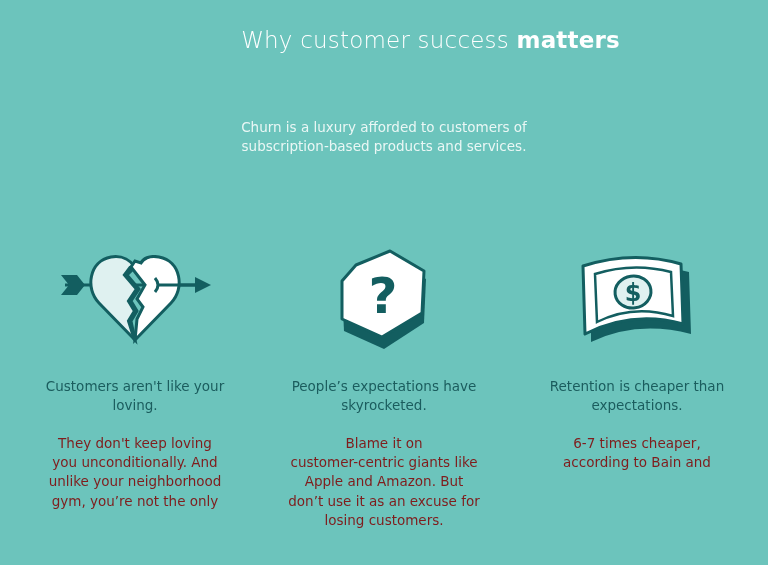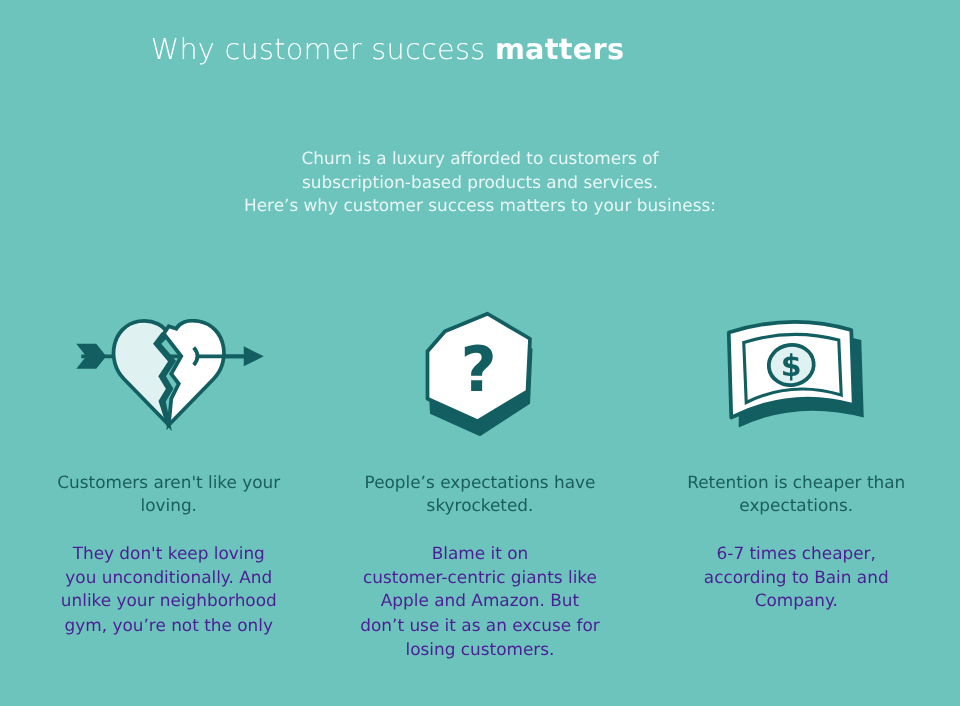--- a/index.html
+++ b/index.html
@@ -5,55 +5,54 @@
     html, body { margin: 0; padding: 0; }
     body {
       width: 768px; height: 565px; overflow: hidden;
       background: #6cc4bc;
       font-family: "DejaVu Sans", "Liberation Sans", sans-serif;
       color: #ffffff;
       position: relative;
     }
     .title {
       position: absolute; left: 0; top: 27px; width: 620px;
-      text-align: center; font-size: 23px; font-weight: 300;
+      text-align: right; font-size: 23px; font-weight: 300;
       letter-spacing: 0.2px; color: #ffffff;
     }
     .title b { font-weight: bold; }
     .intro {
       position: absolute; left: 0; top: 118px; width: 768px;
       text-align: center; font-size: 13.5px; line-height: 19px;
       color: #eaf7f5;
     }
     .intro div { white-space: nowrap; }
     .col {
       position: absolute; top: 240px; width: 250px; text-align: center;
     }
     .col .icon { height: 120px; display: flex; align-items: center; justify-content: center; }
     .col .heading {
       margin-top: 17px;
       font-size: 13.5px; line-height: 19px; color: #1b5d5e;
     }
     .col .body {
       margin-top: 19px;
-      font-size: 13.5px; line-height: 19.2px; color: #4c1d95;
+      font-size: 13.5px; line-height: 19.2px; color: #7f1d1d;
     }
     .col .line { white-space: nowrap; }
   </style>
 </head>
 <body>
 
 <div class="title">
   <span>Why customer success </span><b>matters</b>
 </div>
 
 <div class="intro">
   <div>Churn is a luxury afforded to customers of</div>
   <div>subscription-based products and services.</div>
-  <div>Here’s why customer success matters to your business:</div>
 </div>
 
 <div class="col" style="left:10px;">
   <div class="icon">
     <svg width="160" height="90" viewBox="0 0 160 90">
 
       <line x1="10" y1="30" x2="150" y2="30" stroke="#135e60" stroke-width="3"></line>
 
       <polygon points="6,20 22,20 30,30 22,40 6,40 14,30" fill="#135e60"></polygon>
 
@@ -119,15 +118,14 @@
       <text x="66" y="51" text-anchor="middle" font-family="'DejaVu Sans', sans-serif" font-weight="bold" font-size="24" fill="#135e60">$</text>
     </svg>
   </div>
   <div class="heading">
     <div class="line">Retention is cheaper than</div>
     <div class="line">expectations.</div>
   </div>
   <div class="body">
     <div class="line">6-7 times cheaper,</div>
     <div class="line">according to Bain and</div>
-    <div class="line">Company.</div>
   </div>
 </div>
 
 </body></html>

